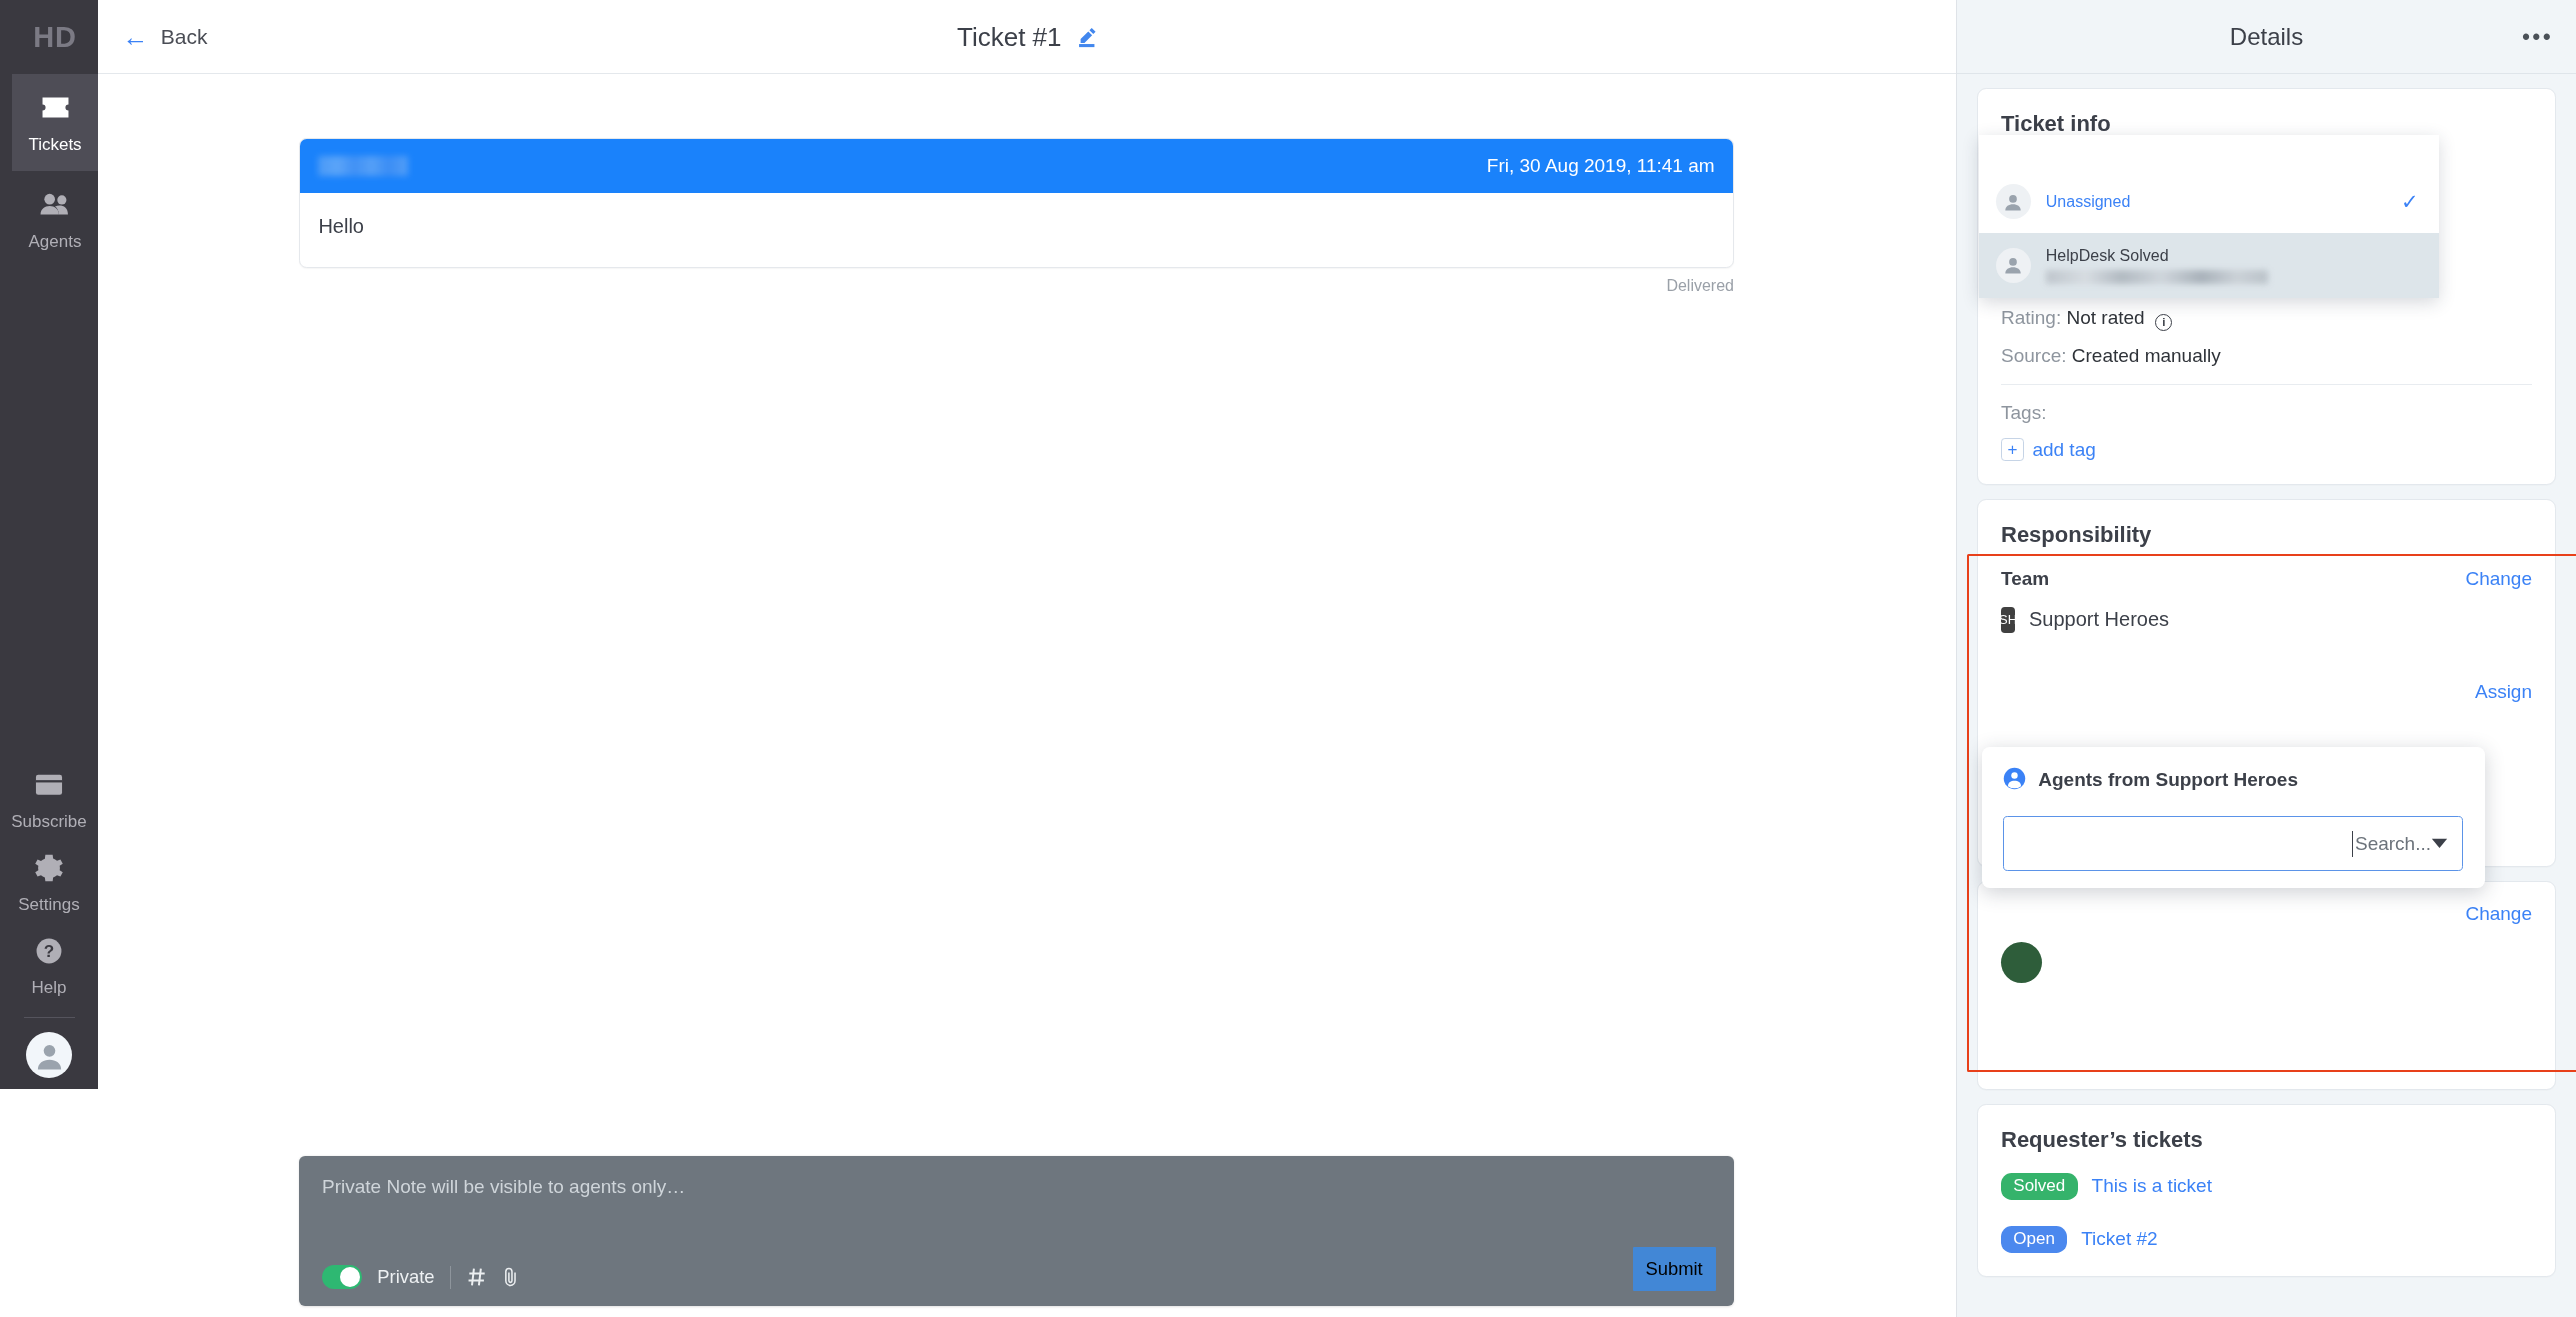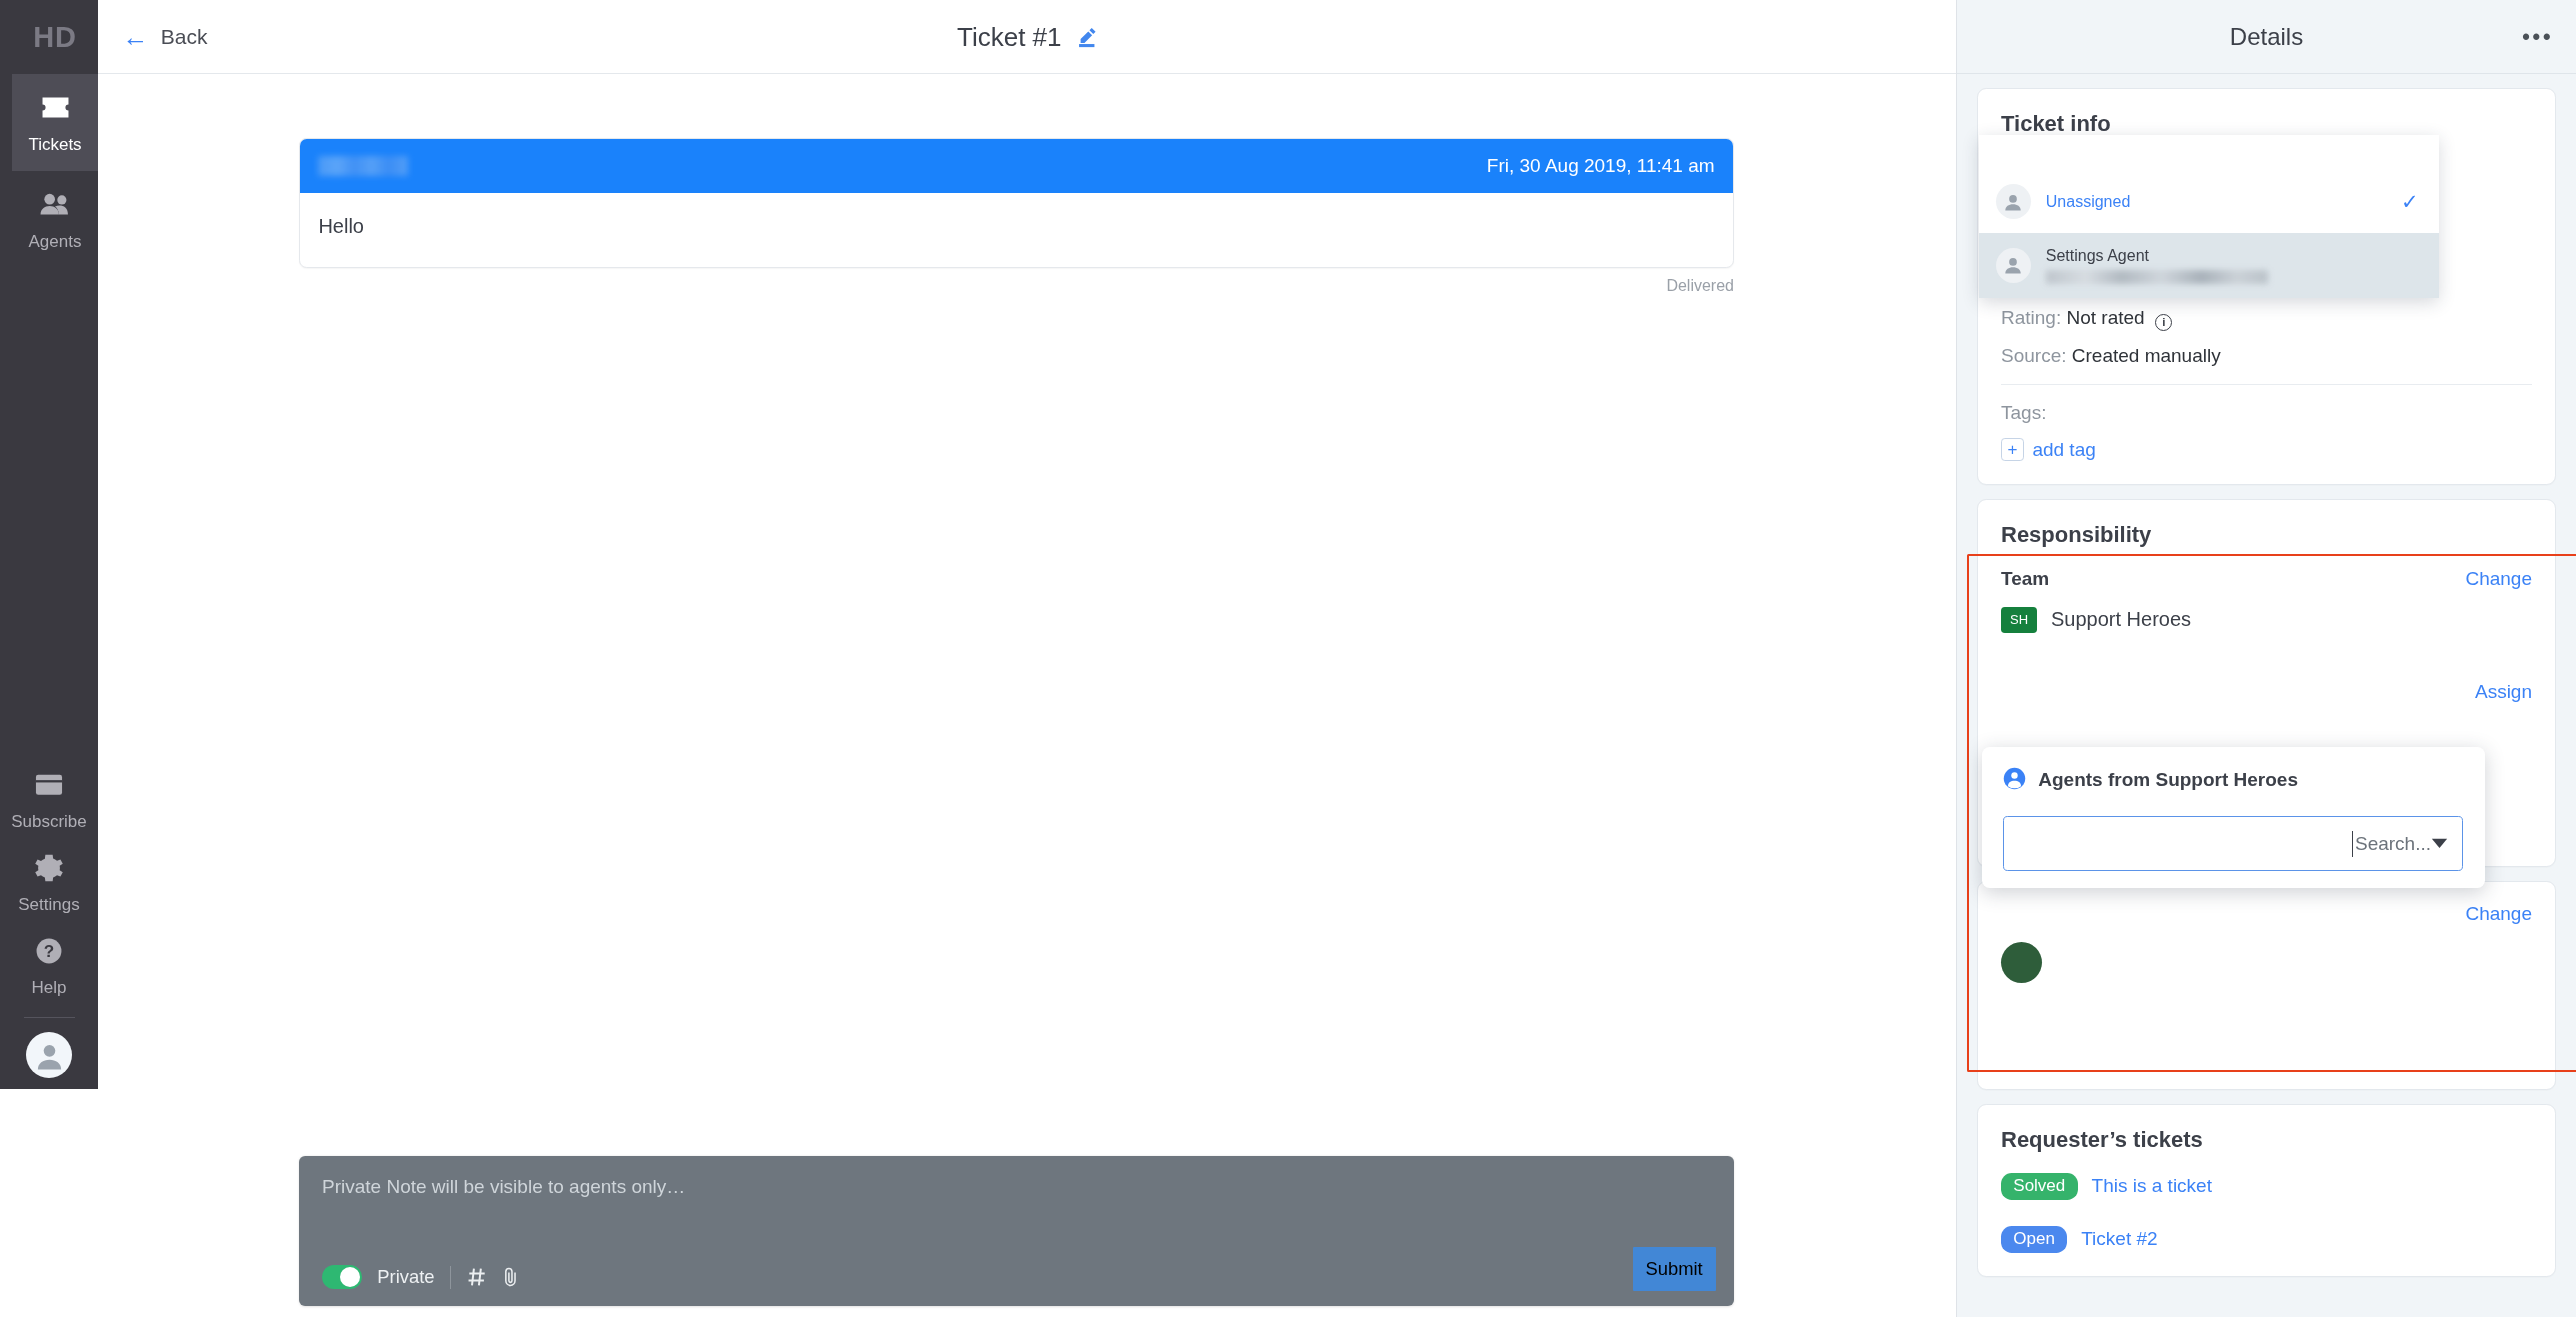--- a/index.html
+++ b/index.html
@@ -157,21 +157,21 @@
     position: absolute; left: 10px; top: 554px; width: 612px; height: 518px;
     border: 2.3px solid #e8401a; border-radius: 1.5px; pointer-events: none; z-index: 40;
   }
   .row-head {
     display: flex; align-items: center; justify-content: space-between;
     font-size: 19px; color: #3c4049; font-weight: bold; margin-bottom: 17px;
   }
   .row-head .link { font-weight: normal; }
   .team-row { display: flex; align-items: center; gap: 14px; }
   .team-badge {
-    width: 36px; height: 26px; border-radius: 3.8px; background: #15803d;
+    width: 14px; height: 26px; border-radius: 3.8px; background: #404040;
     color: #ffffff; font-size: 13px; display: flex; align-items: center; justify-content: center;
   }
   .team-name { font-size: 20px; color: #3c4049; }
   .agent-row { display: flex; align-items: center; gap: 14px; }
   .agent-av-green {
     width: 41px; height: 41px; border-radius: 50%; background: #2e5d3a;
   }
 
   
   .popover {
@@ -473,21 +473,21 @@
         <span class="opt-check">✓</span>
       </div>
       <div class="opt hovered">
         <span class="opt-av">
           <svg width="20" height="20" viewBox="0 0 26 26">
               <circle cx="13" cy="9" r="5" fill="#9aa3ad"></circle>
               <path fill="#9aa3ad" d="M3 24c0-5.2 4.5-8 10-8s10 2.8 10 8H3z"></path>
             </svg>
         </span>
         <span class="opt-col">
-          <span class="opt-label dark">Settings Agent</span>
+          <span class="opt-label dark">HelpDesk Solved</span>
           <span class="opt-sub-blur"></span>
         </span>
       </div>
     </div>
 
   </aside>
 </div>
 
 
 </body></html>

